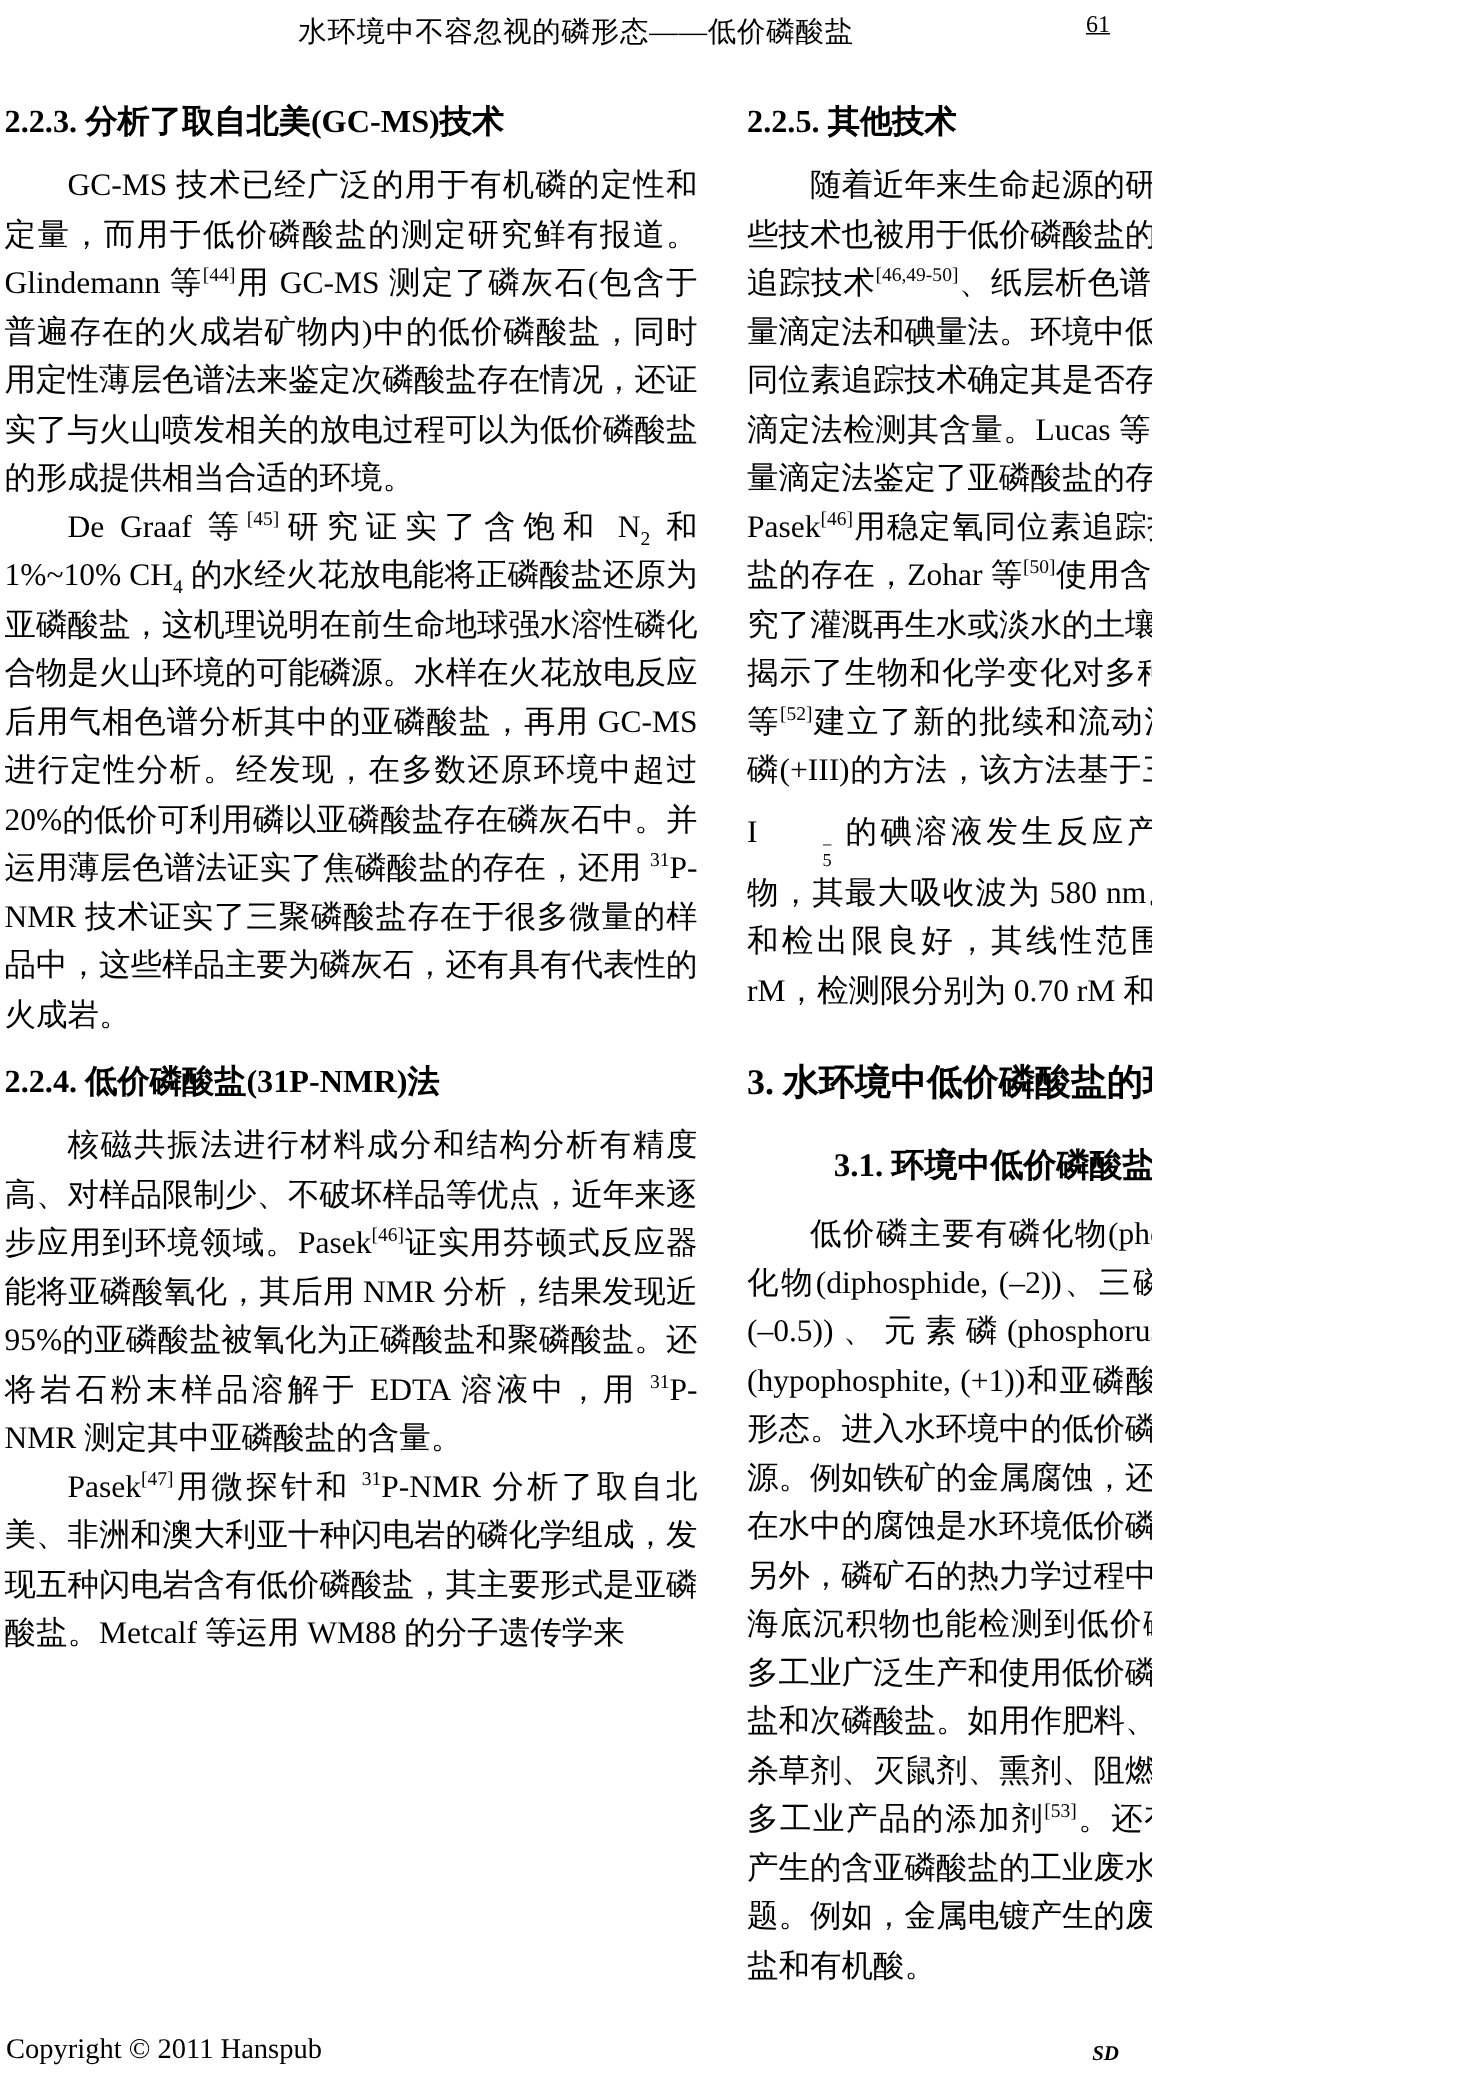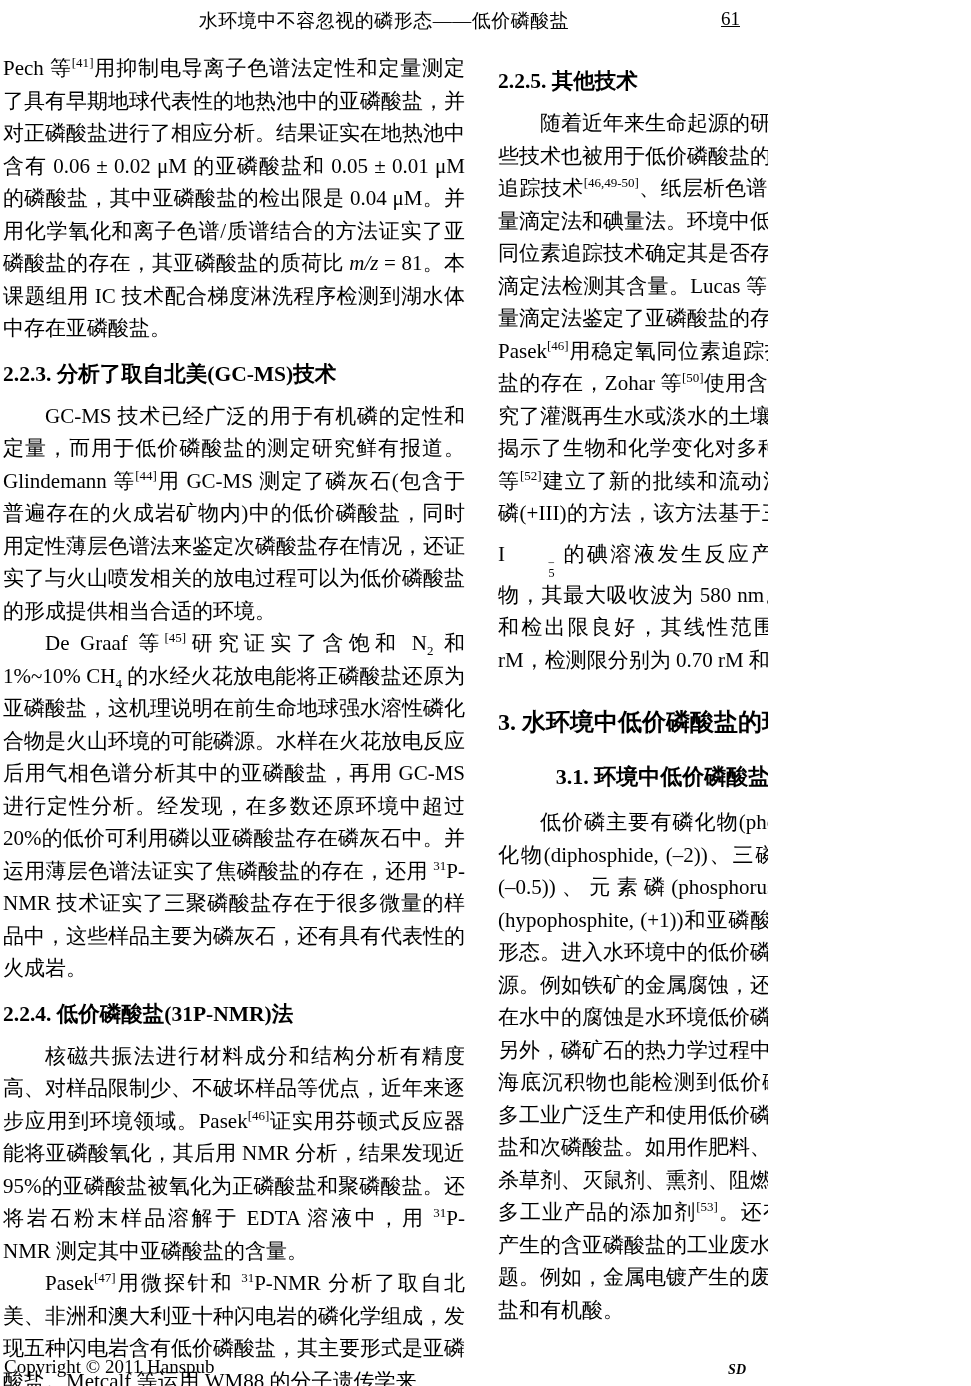--- a/index.html
+++ b/index.html
@@ -9,21 +9,21 @@
     background:#ffffff;
     color:#000;
     font-family:"Liberation Serif","DejaVu Serif",serif;
     overflow:hidden;
   }
   .running-head{
     position:absolute;top:8px;left:0;width:100%;
     text-align:center;font-size:19px;letter-spacing:0.5px;
   }
   .page-num{
-    position:absolute;top:8px;right:28px;font-size:19px;text-decoration:underline;
+    position:absolute;top:8px;right:28px;font-size:16px;text-decoration:underline;
   }
   .content{
     position:absolute;top:52px;left:3px;right:3px;
     display:flex;gap:33px;
   }
   .col{
     width:462px;flex:0 0 462px;
     font-size:21px;line-height:32.5px;
     text-align:justify;
   }
@@ -59,21 +59,20 @@
 </style>
 </head>
 <body>
 
 <div class="page">
   <div class="running-head">水环境中不容忽视的磷形态——低价磷酸盐</div>
   <div class="page-num">61</div>
 
   <div class="content">
     <div class="col">
-        <p class="para">Pech 等<sup>[41]</sup>用抑制电导离子色谱法定性和定量测定了具有早期地球代表性的地热池中的亚磷酸盐，并对正磷酸盐进行了相应分析。结果证实在地热池中含有 0.06 ± 0.02 μM 的亚磷酸盐和 0.05 ± 0.01 μM 的磷酸盐，其中亚磷酸盐的检出限是 0.04 μM。并用化学氧化和离子色谱/质谱结合的方法证实了亚磷酸盐的存在，其亚磷酸盐的质荷比 <i>m/z</i> = 81。本课题组用 IC 技术配合梯度淋洗程序检测到湖水体中存在亚磷酸盐。</p>
         <div class="h3">2.2.3. 分析了取自北美(GC-MS)技术</div>
         <p class="para ind">GC-MS 技术已经广泛的用于有机磷的定性和定量，而用于低价磷酸盐的测定研究鲜有报道。Glindemann 等<sup>[44]</sup>用 GC-MS 测定了磷灰石(包含于普遍存在的火成岩矿物内)中的低价磷酸盐，同时用定性薄层色谱法来鉴定次磷酸盐存在情况，还证实了与火山喷发相关的放电过程可以为低价磷酸盐的形成提供相当合适的环境。</p>
         <p class="para ind">De Graaf 等<sup>[45]</sup>研究证实了含饱和 N<sub>2</sub> 和 1%~10% CH<sub>4</sub> 的水经火花放电能将正磷酸盐还原为亚磷酸盐，这机理说明在前生命地球强水溶性磷化合物是火山环境的可能磷源。水样在火花放电反应后用气相色谱分析其中的亚磷酸盐，再用 GC-MS 进行定性分析。经发现，在多数还原环境中超过 20%的低价可利用磷以亚磷酸盐存在磷灰石中。并运用薄层色谱法证实了焦磷酸盐的存在，还用 <sup>31</sup>P-NMR 技术证实了三聚磷酸盐存在于很多微量的样品中，这些样品主要为磷灰石，还有具有代表性的火成岩。</p>
         <div class="h3">2.2.4. 低价磷酸盐(31P-NMR)法</div>
         <p class="para ind">核磁共振法进行材料成分和结构分析有精度高、对样品限制少、不破坏样品等优点，近年来逐步应用到环境领域。Pasek<sup>[46]</sup>证实用芬顿式反应器能将亚磷酸氧化，其后用 NMR 分析，结果发现近 95%的亚磷酸盐被氧化为正磷酸盐和聚磷酸盐。还将岩石粉末样品溶解于 EDTA 溶液中，用 <sup>31</sup>P-NMR 测定其中亚磷酸盐的含量。</p>
         <p class="para ind">Pasek<sup>[47]</sup>用微探针和 <sup>31</sup>P-NMR 分析了取自北美、非洲和澳大利亚十种闪电岩的磷化学组成，发现五种闪电岩含有低价磷酸盐，其主要形式是亚磷酸盐。Metcalf 等运用  WM88 的分子遗传学来</p>
       </div>
     <div class="col">
         <div class="h3">2.2.5. 其他技术</div>
         <p class="para ind">随着近年来生命起源的研究步伐逐渐加快，一些技术也被用于低价磷酸盐的研究。例如，同位素追踪技术<sup>[46,49-50]</sup>、纸层析色谱法、定性色谱法、定量滴定法和碘量法。环境中低价磷可以通过稳定氧同位素追踪技术确定其是否存在，也可以通过定量滴定法检测其含量。Lucas 等<sup>[51]</sup>用定性色谱法和定量滴定法鉴定了亚磷酸盐的存在并对其进行定量，Pasek<sup>[46]</sup>用稳定氧同位素追踪技术鉴定了低价磷酸盐的存在，Zohar 等<sup>[50]</sup>使用含氧同位素的磷酸盐研究了灌溉再生水或淡水的土壤中磷的动力学特征，揭示了生物和化学变化对多种磷源的影响。Barco 等<sup>[52]</sup>建立了新的批续和流动注射测定溶液中三价磷(+III)的方法，该方法基于三价磷与含 I<span class="stack">

